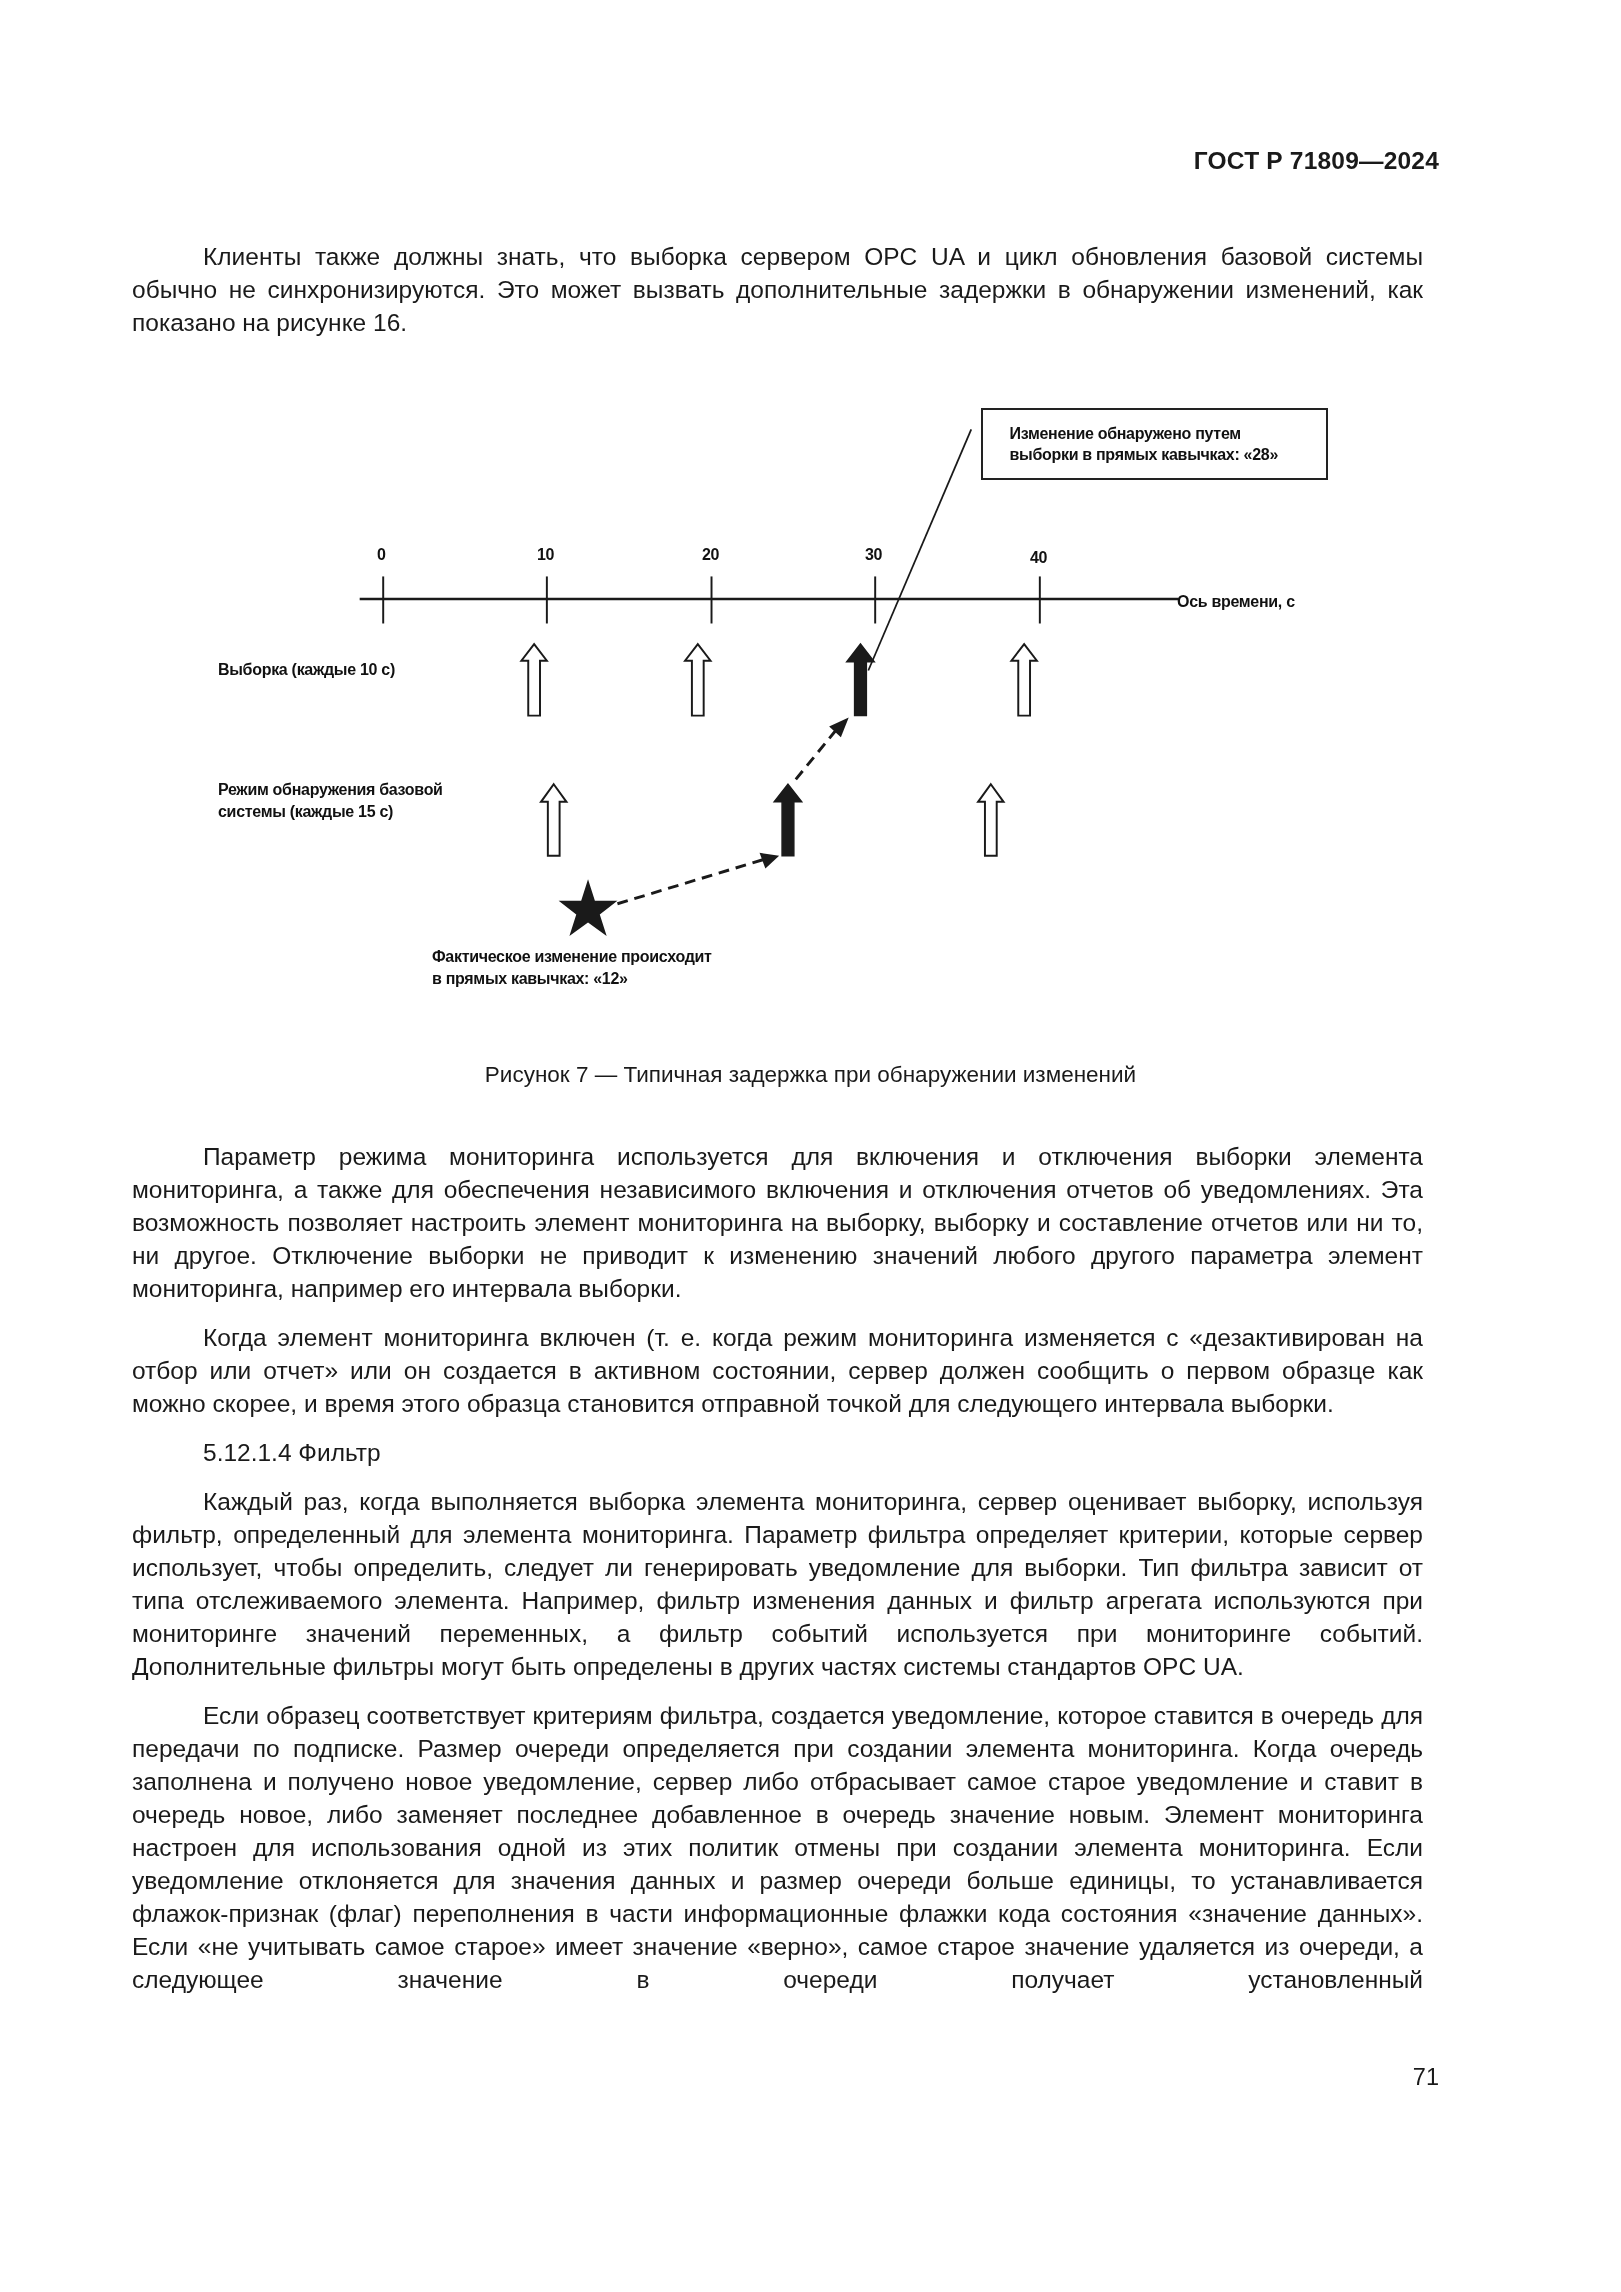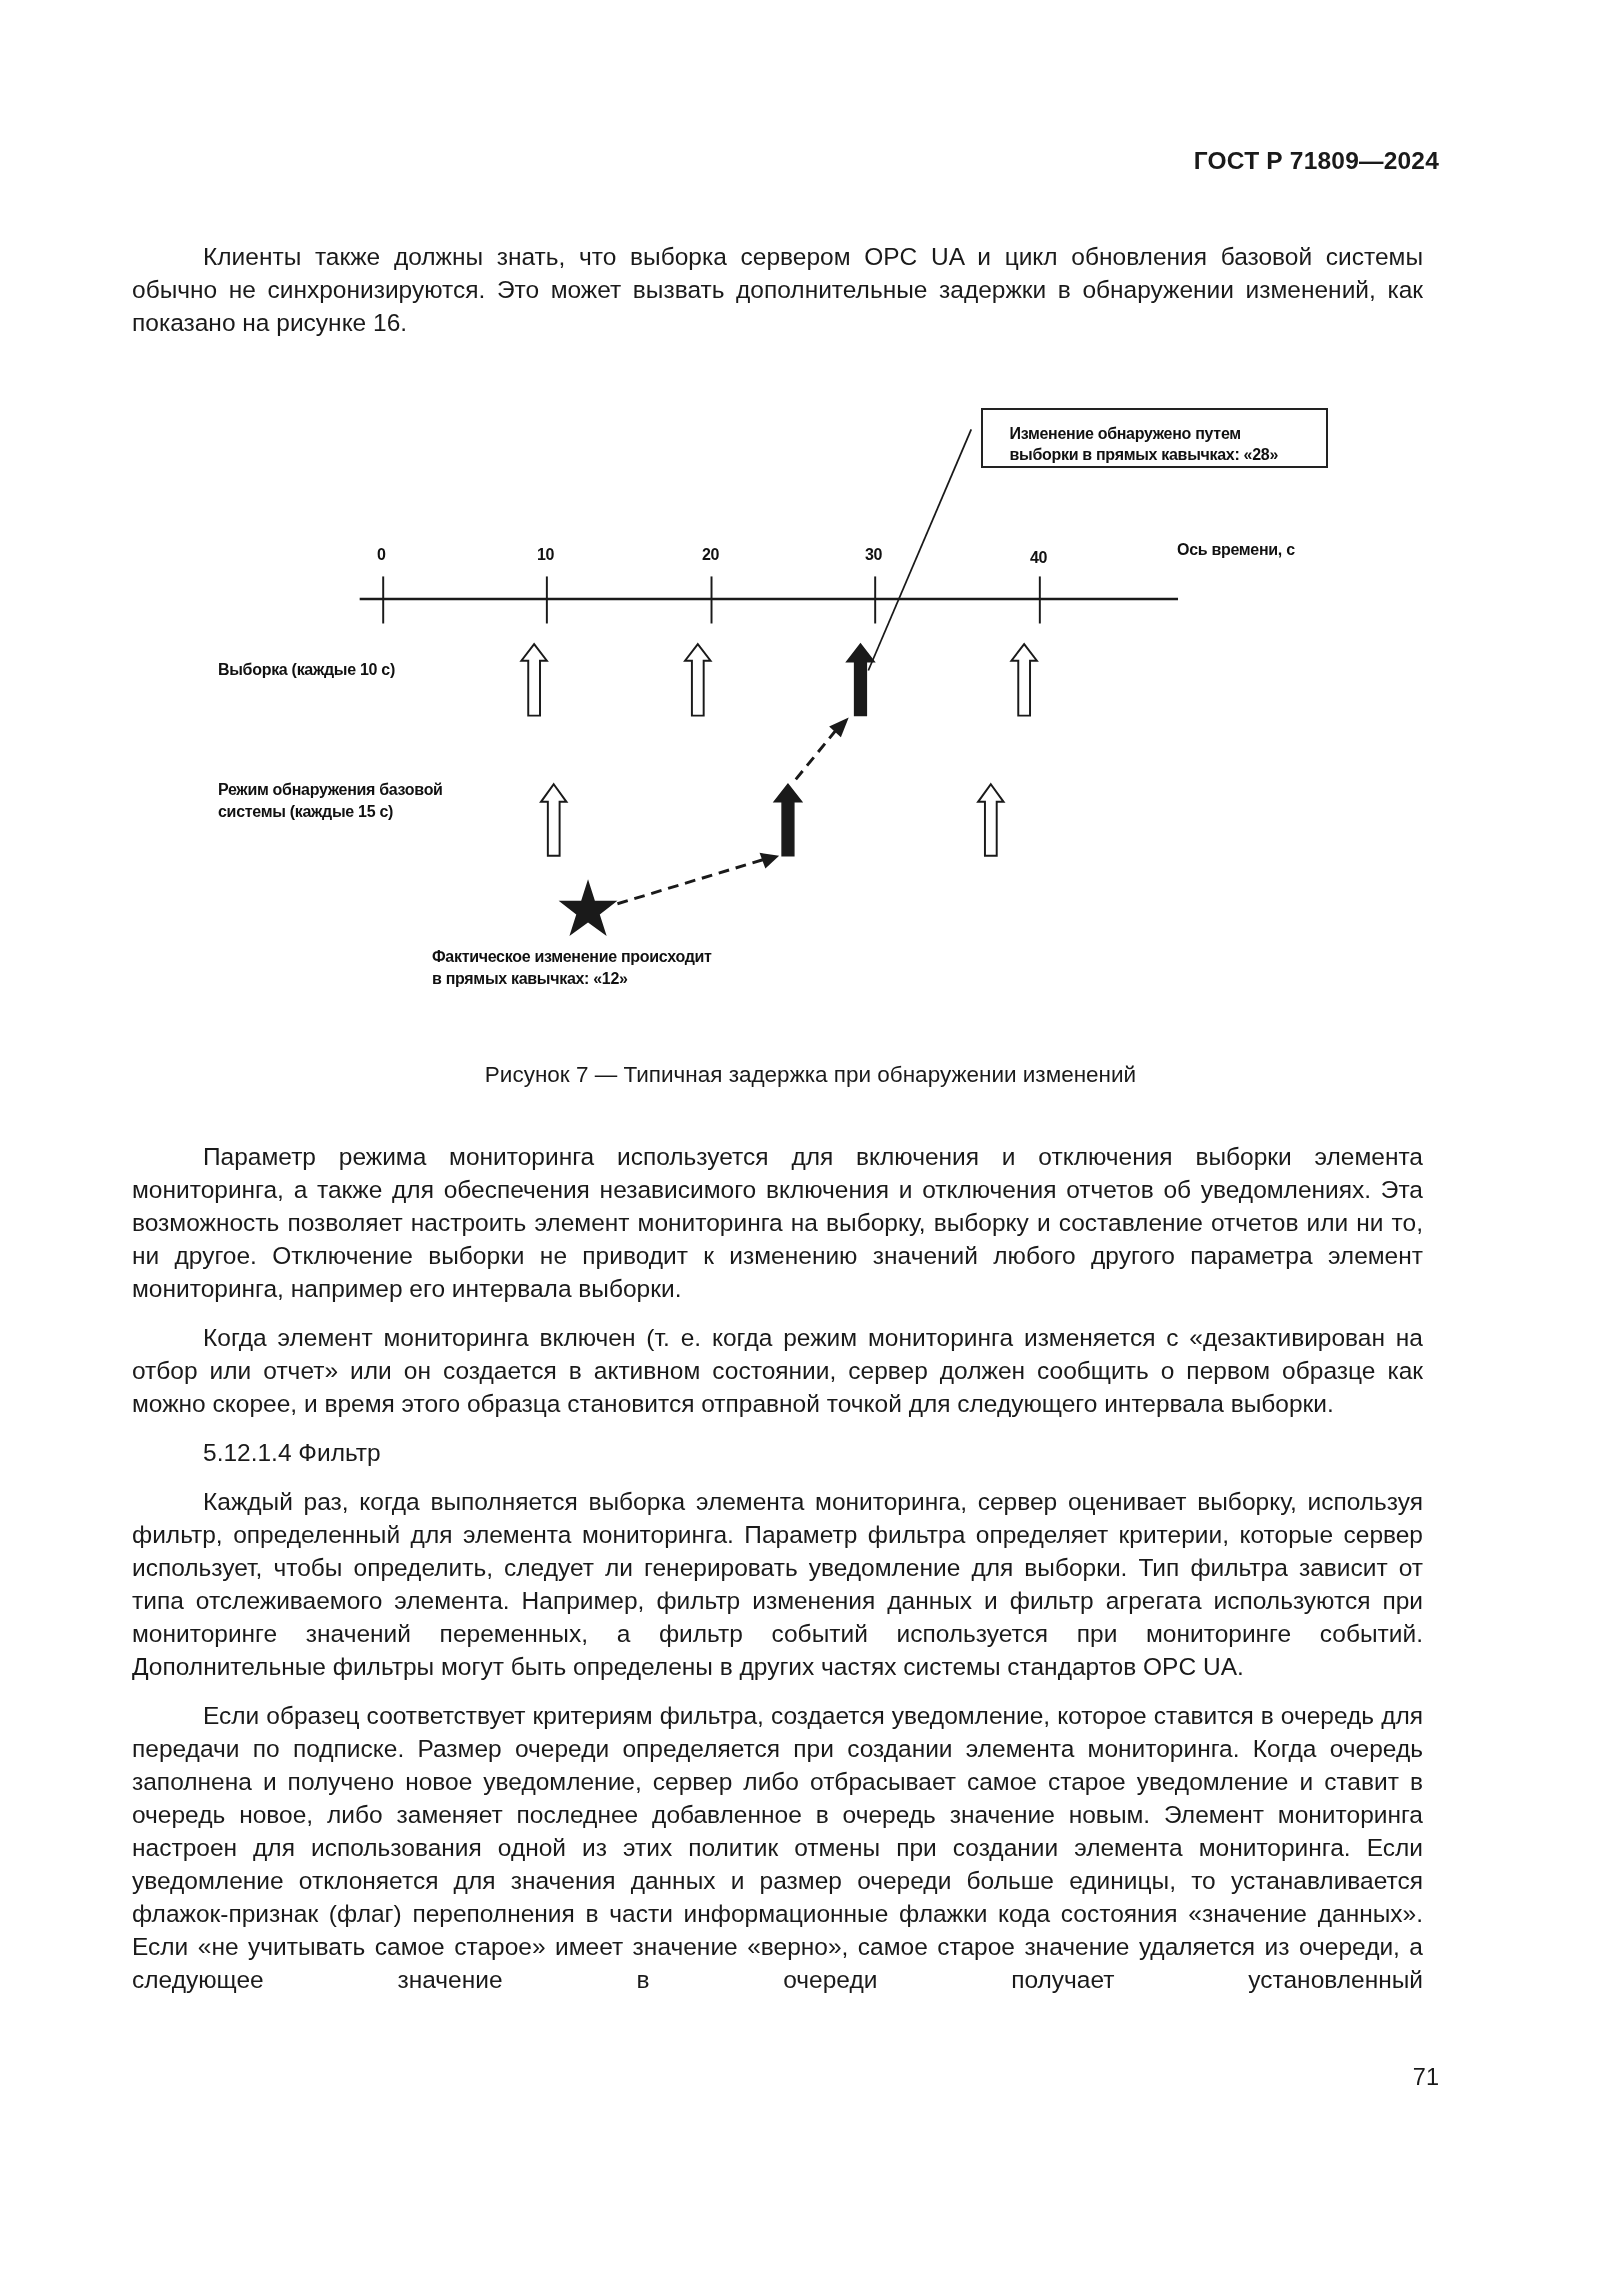--- a/index.html
+++ b/index.html
@@ -6,21 +6,21 @@
   body { width: 1621px; height: 2293px; position: relative; overflow: hidden;
          font-family: "Liberation Sans", sans-serif; color: #1a1a1a; }
   .header { position: absolute; top: 147px; right: 182px; font-weight: bold; font-size: 24.5px; letter-spacing: 0.2px; }
   .text { position: absolute; left: 116px; width: 1323px; font-size: 24.5px; line-height: 33px; text-align: justify; }
   .text p { margin: 16px; text-indent: 71px; }
   .text p.heading { text-align: left; }
   .intro { top: 224px; }
   .body2 { top: 1124px; }
   .figure { position: absolute; left: 0; top: 0; width: 1621px; height: 1049px; }
   .fig-label { position: absolute; font-weight: bold; font-size: 16px; line-height: 21.6px; letter-spacing: -0.3px; color: #111; }
-  .callout-box { position: absolute; left: 981px; top: 408px; width: 347px; height: 60px; border: 2px solid #222; box-sizing: border-box; padding: 12.7px 0 0 26.5px; }
+  .callout-box { position: absolute; left: 981px; top: 408px; width: 347px; height: 72px; border: 2px solid #222; box-sizing: border-box; padding: 12.7px 0 0 26.5px; }
   .caption { position: absolute; top: 1062px; left: 0; width: 1621px; text-align: center; font-size: 22.5px; }
   .page-number { position: absolute; top: 2064px; right: 182px; font-size: 23.5px; }
 </style>
 </head>
 <body>
 
 <div class="header">ГОСТ Р 71809—2024</div>
 
 <div class="text intro">
   <p>Клиенты также должны знать, что выборка сервером OPC UA и цикл обновления базовой системы обычно не синхронизируются. Это может вызвать дополнительные задержки в обнаружении изменений, как показано на рисунке 16.</p>
@@ -66,21 +66,21 @@
   <div class="callout-box">
     <div class="fig-label" style="position:static">Изменение обнаружено путем</div>
     <div class="fig-label" style="position:static">выборки в прямых кавычках: «28»</div>
   </div>
 
   <div class="fig-label" style="left:377px;top:544px">0</div>
   <div class="fig-label" style="left:537px;top:544px">10</div>
   <div class="fig-label" style="left:702px;top:544px">20</div>
   <div class="fig-label" style="left:865px;top:544px">30</div>
   <div class="fig-label" style="left:1030px;top:547px">40</div>
-  <div class="fig-label" style="left:1177px;top:539px">Ось времени, с</div>
+  <div class="fig-label" style="left:1177px;top:591px">Ось времени, с</div>
 
   <div class="fig-label" style="left:218px;top:659px">Выборка (каждые 10 с)</div>
   <div class="fig-label" style="left:218px;top:779px">Режим обнаружения базовой</div>
   <div class="fig-label" style="left:218px;top:801px">системы (каждые 15 с)</div>
 
   <div class="fig-label" style="left:432px;top:946px">Фактическое изменение происходит</div>
   <div class="fig-label" style="left:432px;top:968px">в прямых кавычках: «12»</div>
 </div>
 
 <div class="caption">Рисунок 7 — Типичная задержка при обнаружении изменений</div>

